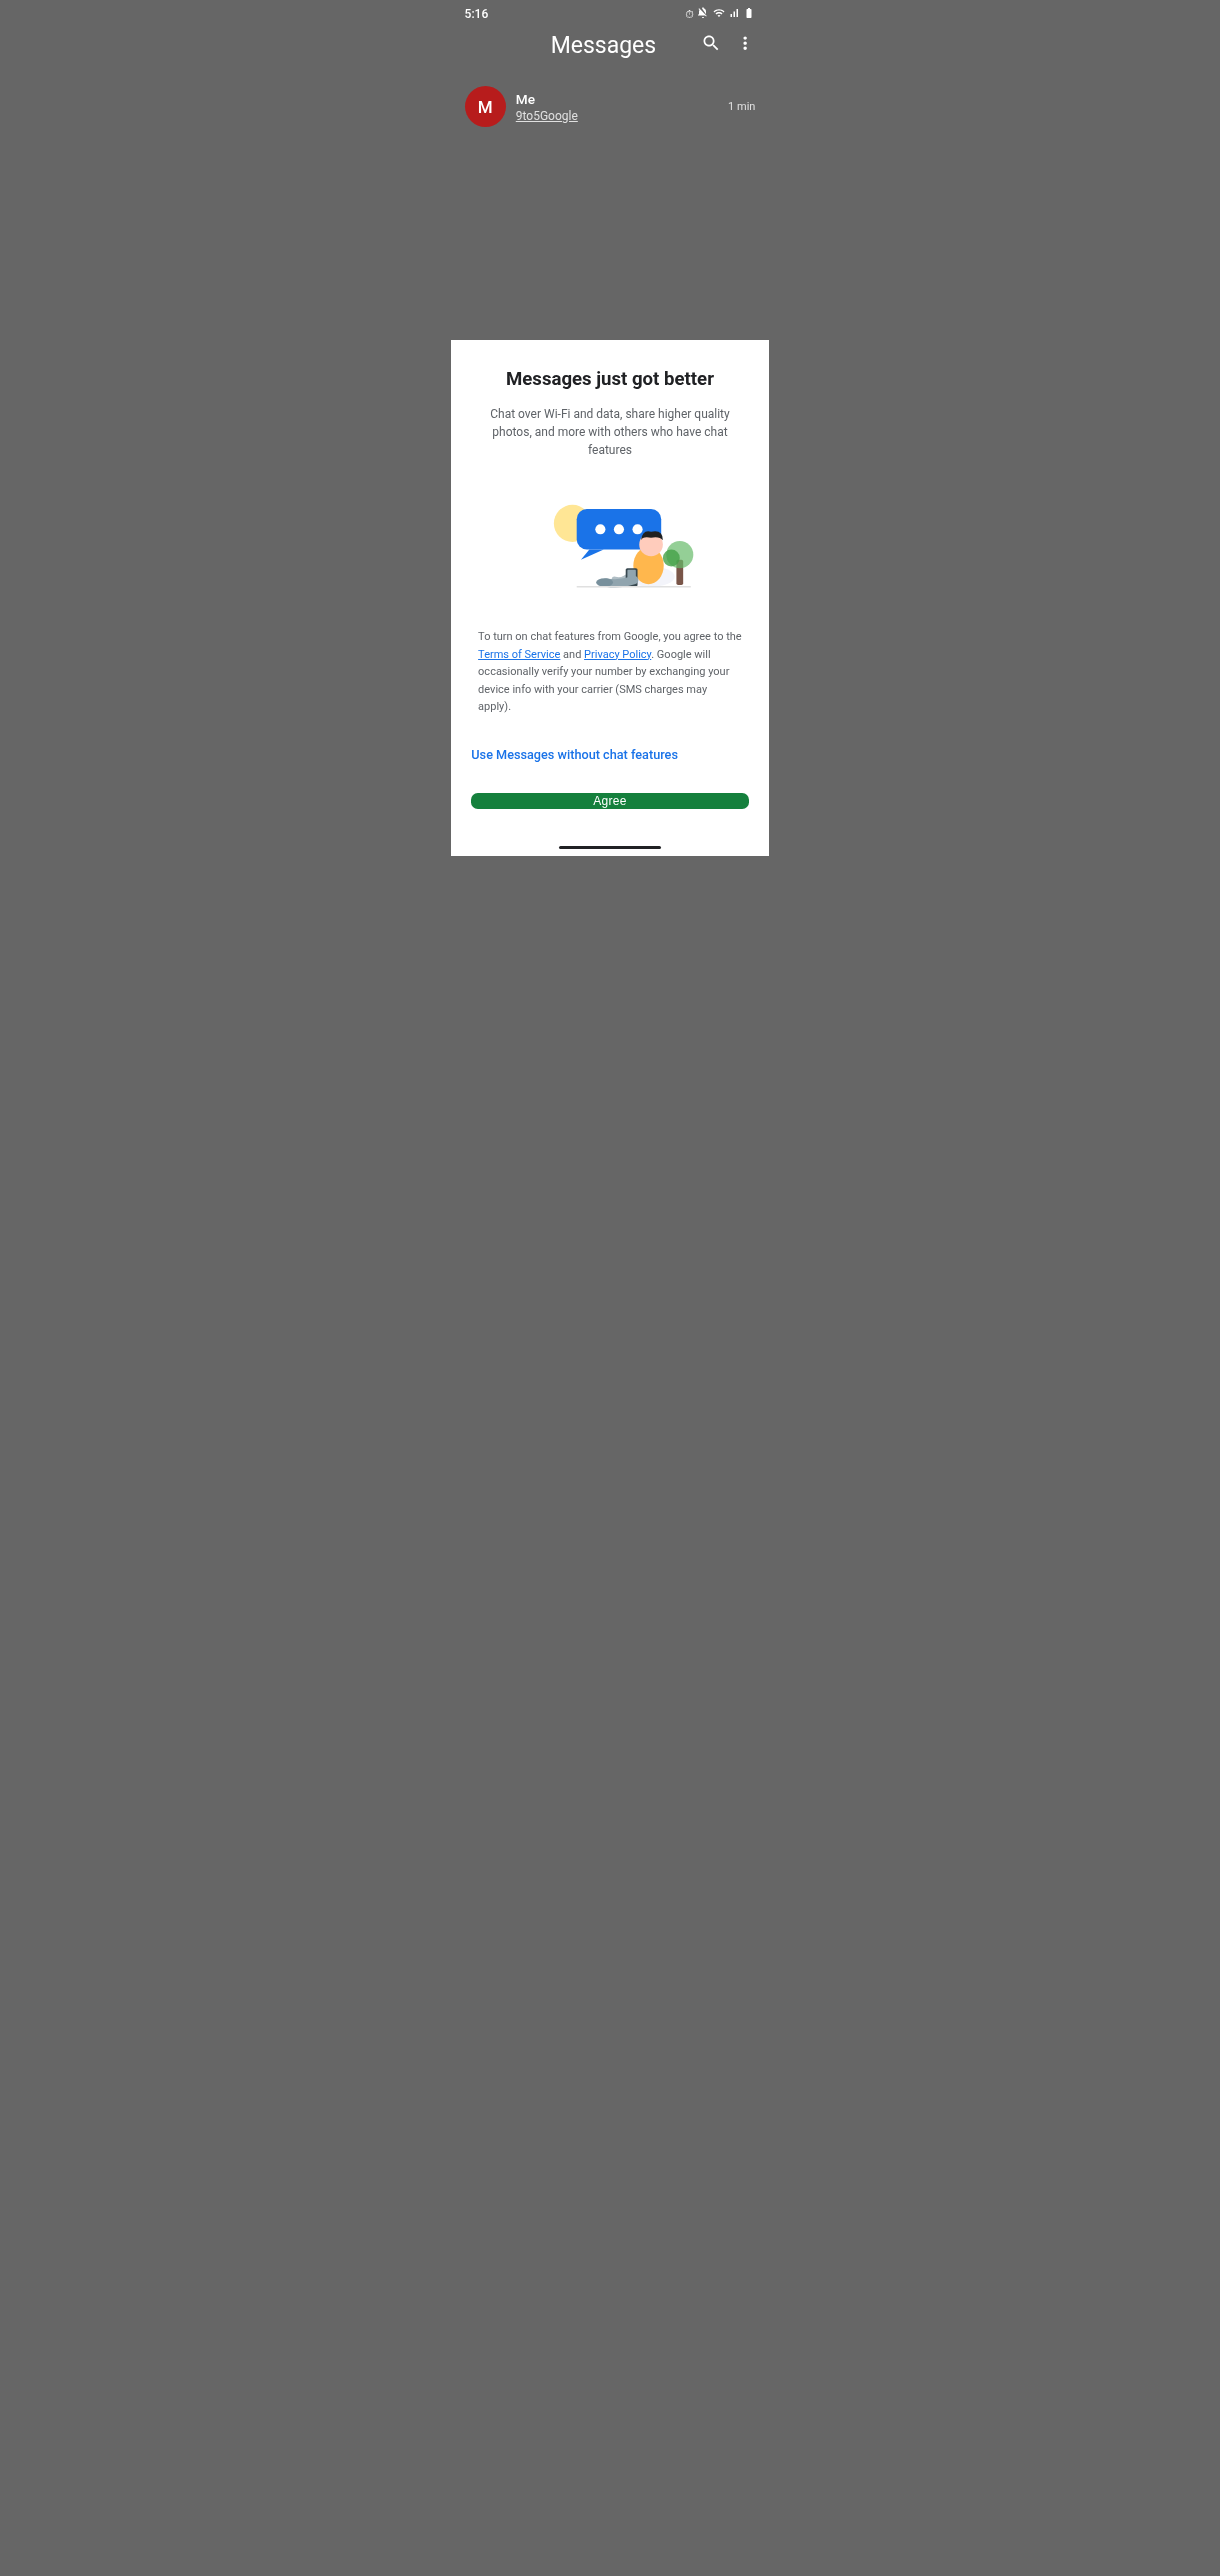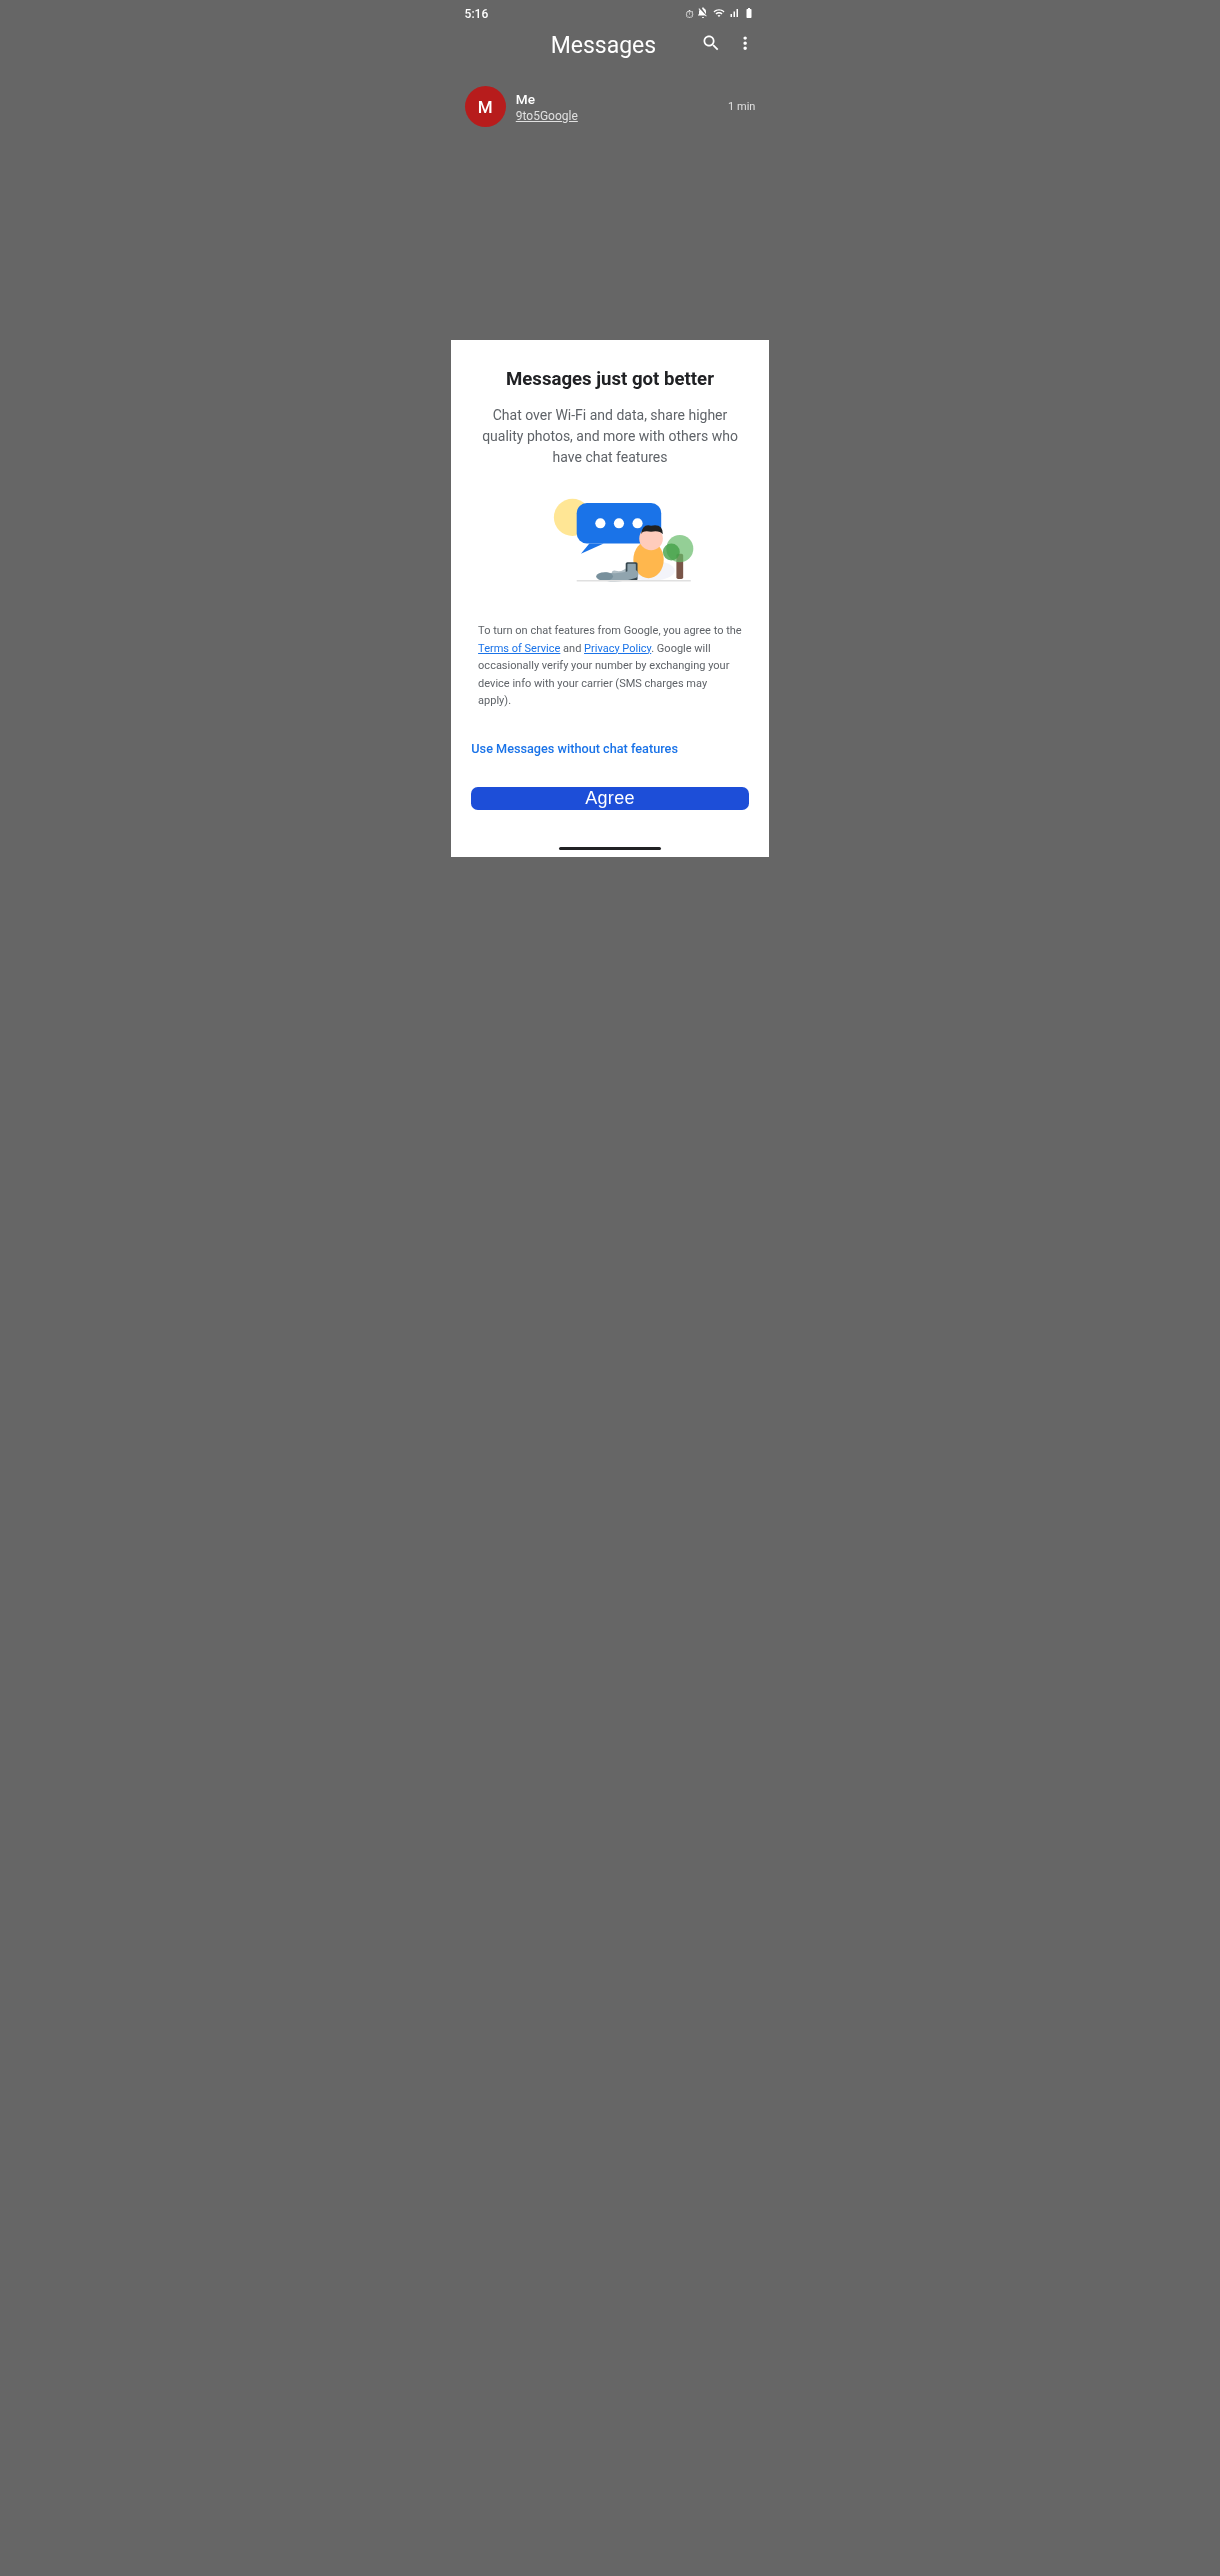--- a/index.html
+++ b/index.html
@@ -132,25 +132,25 @@
     .sheet-title {
       font-size: 18.6px;
       font-weight: 700;
       text-align: center;
       color: #202124;
       margin-bottom: 13.6px;
       line-height: 1.3;
     }
 
     .sheet-description {
-      font-size: 14px;
+      font-size: 12px;
       color: #5f6368;
       text-align: center;
       line-height: 1.5;
-      margin-bottom: 11px;
+      margin-bottom: 26px;
     }
 
     
     .illustration-container {
       display: flex;
       justify-content: center;
       align-items: center;
       margin: 0 auto 24px;
       width: 169px;
       height: 119px;
@@ -188,23 +188,23 @@
       font-weight: 500;
       margin-bottom: 24px;
       cursor: pointer;
       padding: 6.8px 0;
     }
 
     
     .agree-button {
       display: block;
       width: 100%;
-      background: #1d4ed8;
-      color: #fff;
-      font-size: 18px;
+      background: #15803d;
+      color: #fff;
+      font-size: 12px;
       font-weight: 500;
       padding: 1px;
       border: none;
       border-radius: 6.8px;
       cursor: pointer;
       text-align: center;
       letter-spacing: 0.3px;
     }
 
     

